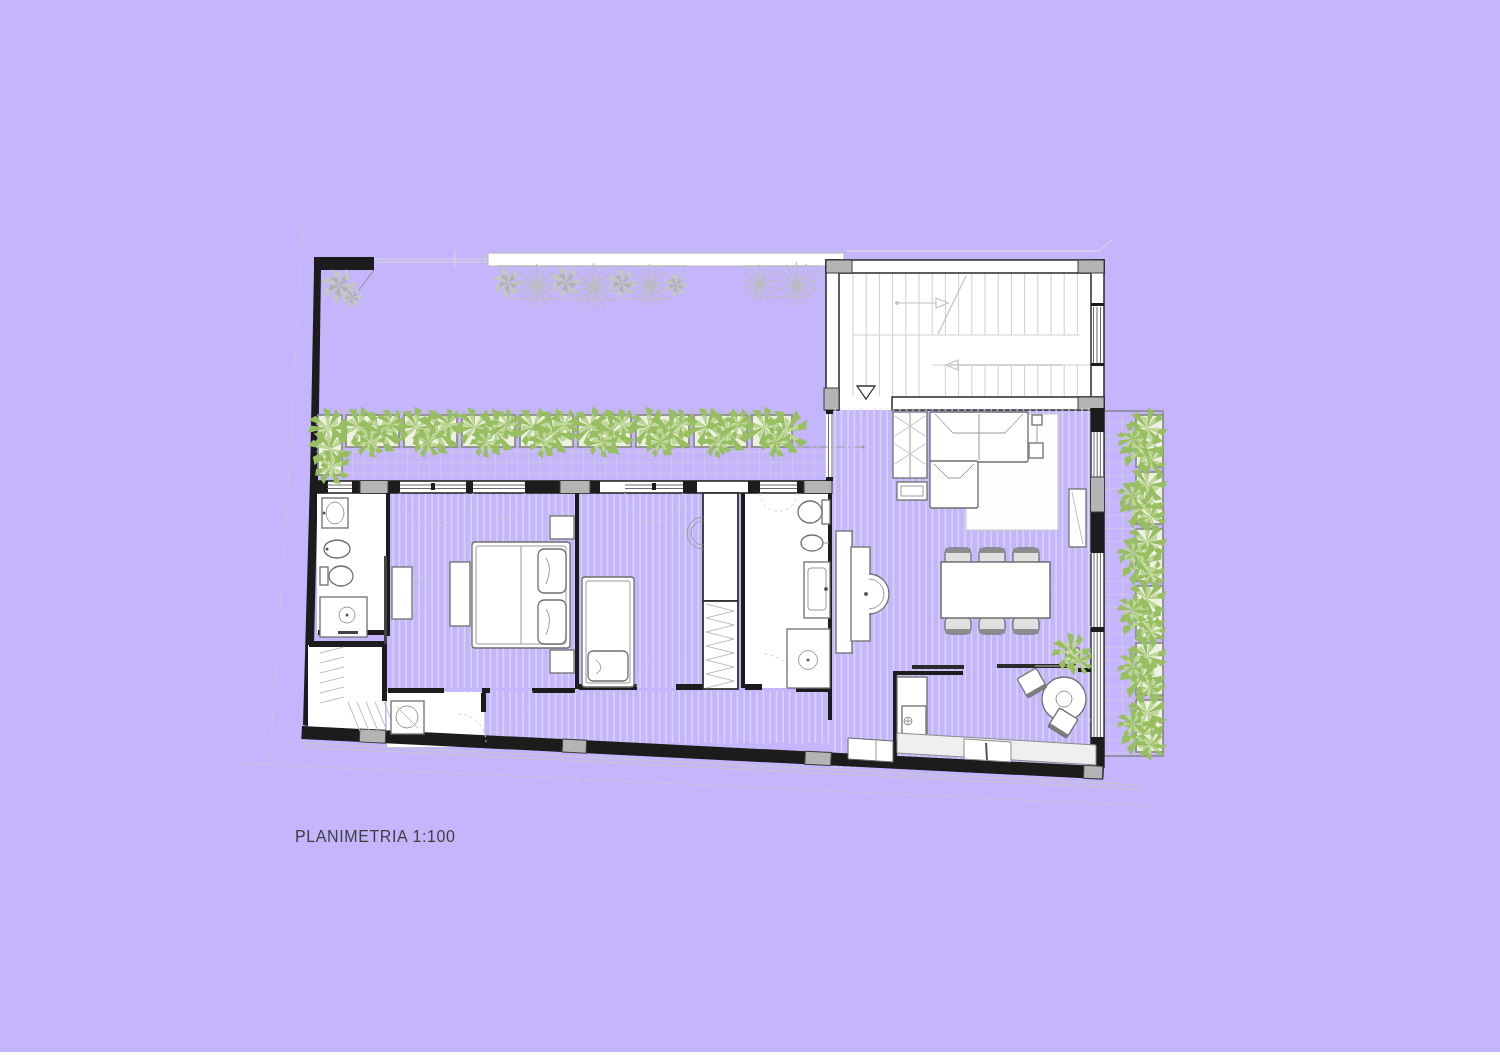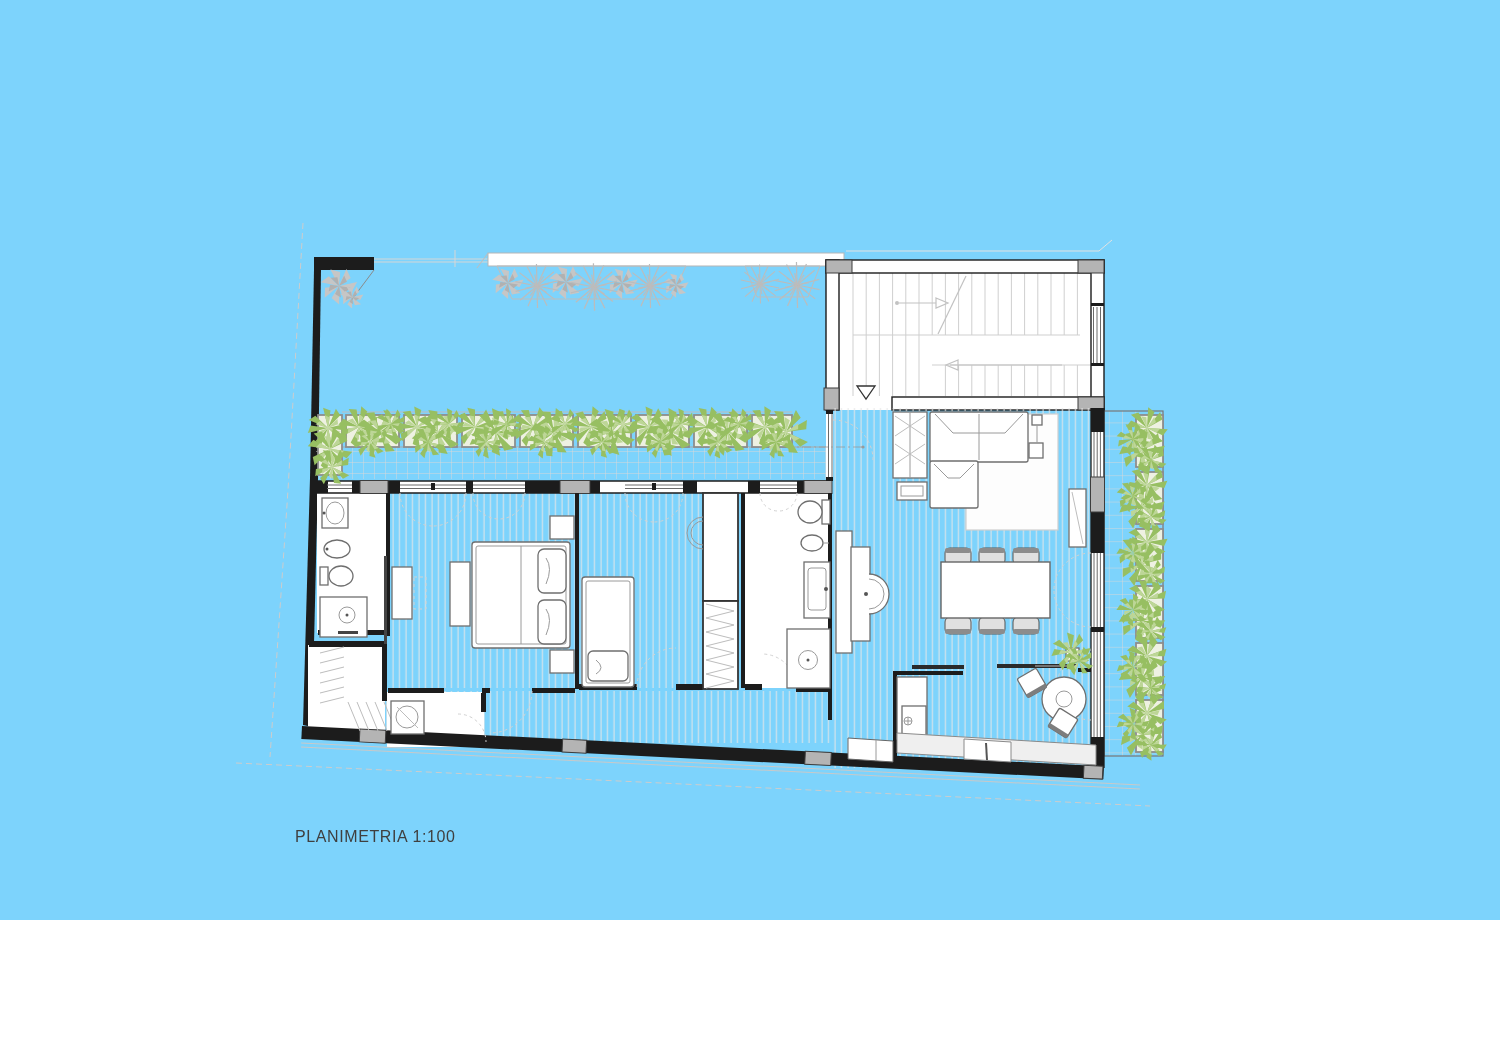--- a/index.html
+++ b/index.html
@@ -1,16 +1,16 @@
 <!DOCTYPE html>
 <html style="--wall: #1c1c1c; --pier: #b4b4b4; --glass: #6a6a6a; --tile: #d8d8d8; --wood: #e7e7e7; --furniture: #6f6f6f; --dash: #d2d2d2; --plant-green: #97bf62; --plant-green-light: #bdd697; --plant-gray: #bcbcbc; --planter-fill: #eef1e2; --planter-stroke: #8d8d8d; --label-text: #3f3f3f;"><head>
 <meta charset="utf-8">
 <style>
   html,body{margin:0;padding:0;background:#fff;}
-  #stage{position:relative;width:1500px;height:920px;background:#7dd3fc;overflow:hidden;
+  #stage{position:relative;width:1500px;height:1052px;background:#c4b5fd;overflow:hidden;
          font-family:"Liberation Sans", sans-serif;}
   svg{position:absolute;left:0;top:0;}
   
   .wall{fill:var(--wall);}
   .wline{stroke:var(--wall);stroke-width:1.3;fill:none;}
   .swall{fill:#ffffff;stroke:var(--wall);stroke-width:1.4;}
   .pier{fill:var(--pier);stroke:#3d3d3d;stroke-width:1;}
   .glass{stroke:var(--glass);stroke-width:1;fill:none;}
   .furn{fill:#ffffff;stroke:var(--furniture);stroke-width:1.3;}
   .furnL{fill:none;stroke:#9a9a9a;stroke-width:1;}

